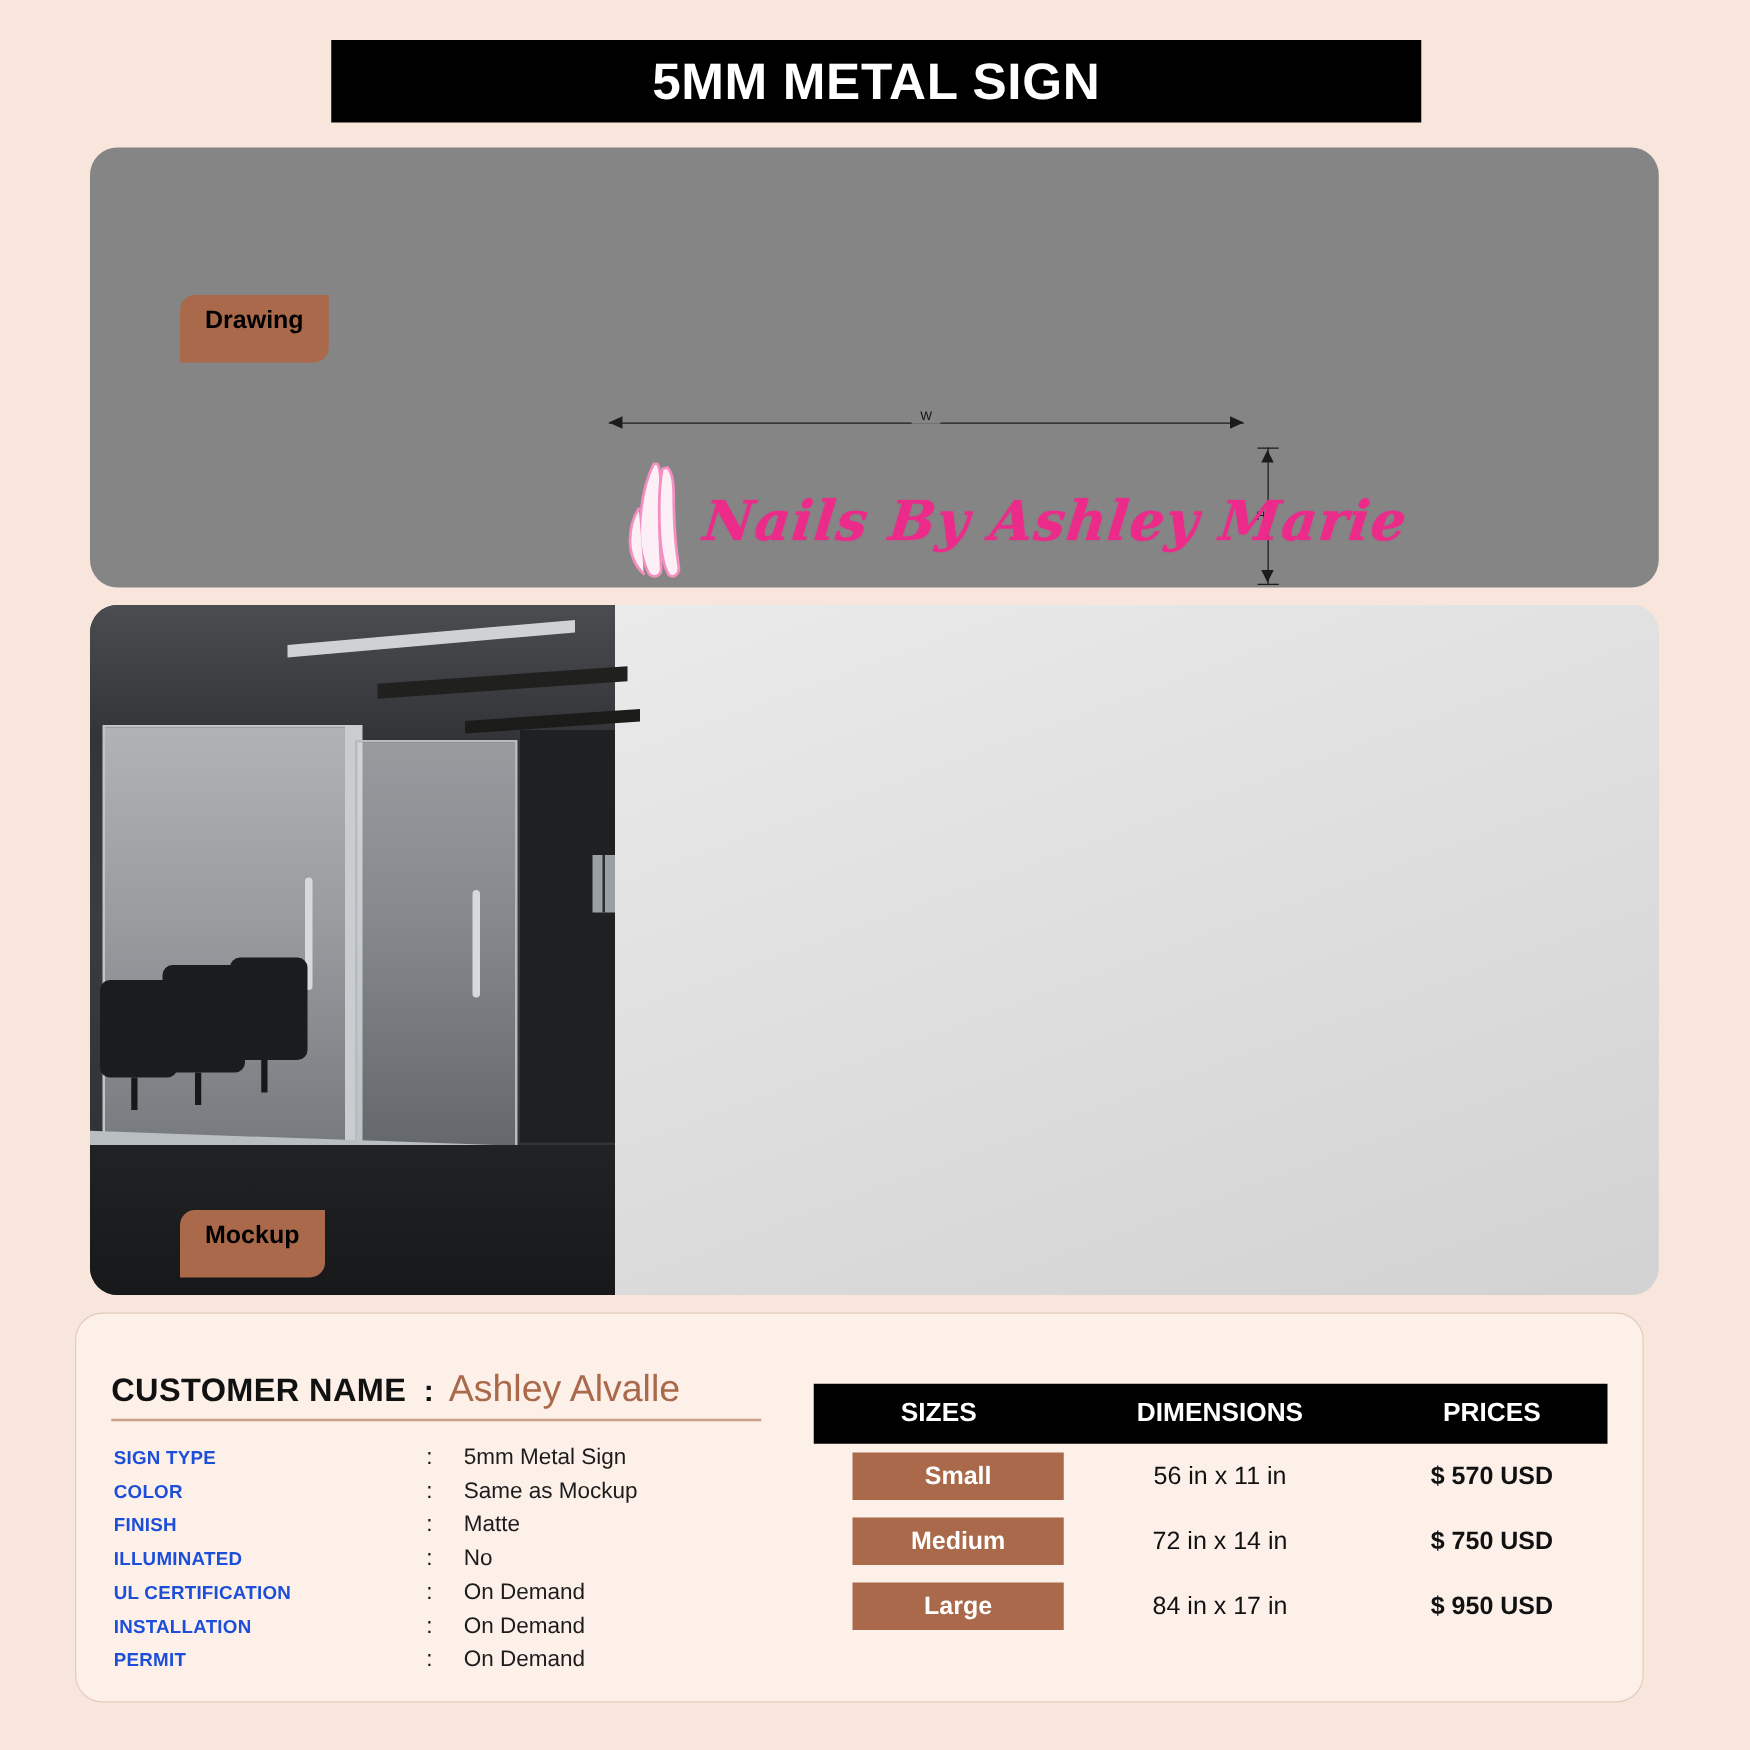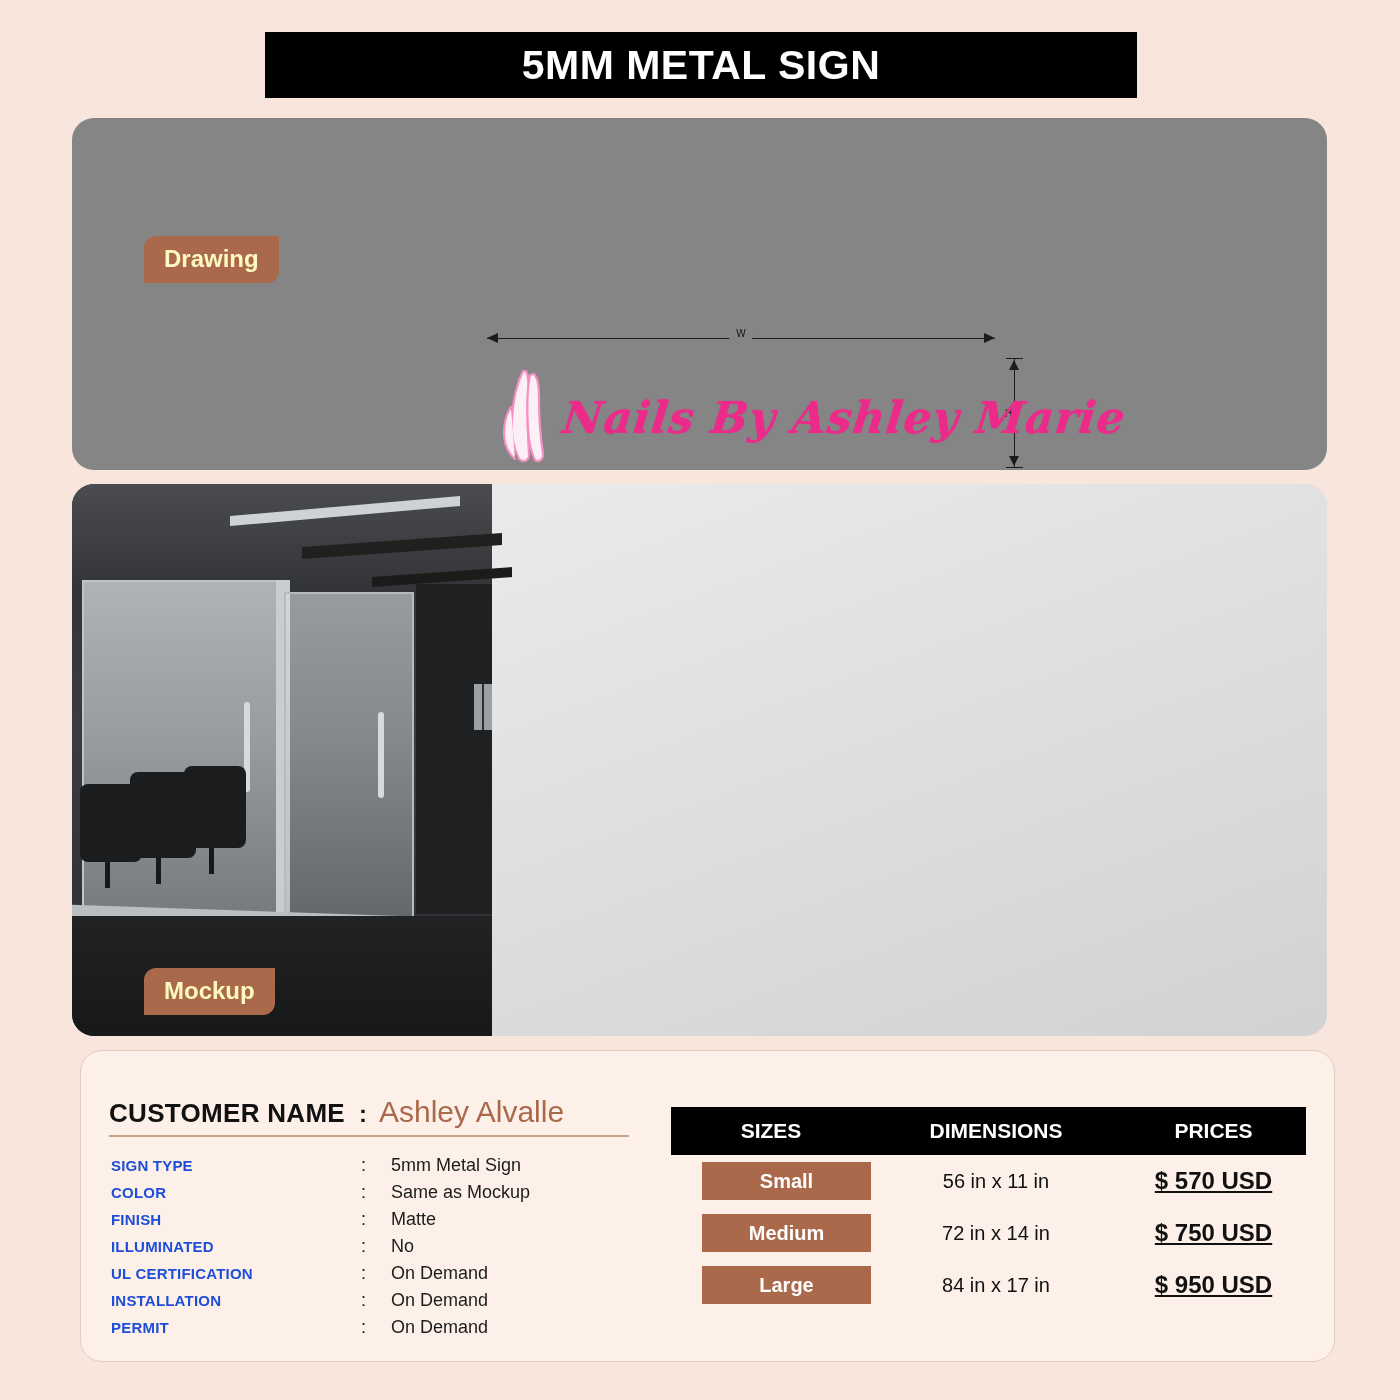--- a/index.html
+++ b/index.html
@@ -34,24 +34,24 @@
   
   .panel {
     position: absolute;
     border-radius: 22px;
     overflow: hidden;
   }
   .panel-tab {
     position: absolute;
     z-index: 5;
     background: #a9694a;
-    color: #fef9c3;
-    font-size: 24px;
+    color: #000000;
+    font-size: 20px;
     font-weight: bold;
-    padding: 9px 20px 10px 20px;
+    padding: 9px 20px 22px 20px;
     border-top-left-radius: 12px;
     border-bottom-right-radius: 12px;
   }
 
   
   .drawing-panel {
     left: 72px; top: 118px;
     width: 1255px; height: 352px;
     background: #858585;
   }
@@ -215,21 +215,21 @@
   }
   .chair::after {
     content: ""; position: absolute; left: 40%; bottom: -26px; width: 5px; height: 26px; background: #17181a;
   }
   .chair1 { left: 8px; top: 300px; width: 62px; height: 78px; }
   .chair2 { left: 58px; top: 288px; width: 66px; height: 86px; }
   .chair3 { left: 112px; top: 282px; width: 62px; height: 82px; }
 
   
   .quote-panel {
-    left: 80px; top: 1050px;
+    left: 60px; top: 1050px;
     width: 1255px; height: 312px;
     background: #fcf0e9;
     border: 1px solid #e3cbbe;
   }
   .quote-inner { position: absolute; inset: 0; }
 
   .customer-row {
     position: absolute;
     left: 28px; top: 44px;
     width: 520px;
@@ -285,21 +285,21 @@
   .pt-c2 { width: 250px; text-align: center; }
   .pt-c3 { width: 185px; text-align: center; }
   .size-chip {
     background: #a9694a;
     color: #ffffff;
     font-size: 20px; font-weight: bold;
     width: 190px; height: 38px;
     display: flex; align-items: center; justify-content: center; margin-left: 31px;
   }
   .pt-dim { font-size: 20px; color: #111; }
-  .pt-price { font-size: 24px; font-weight: bold; color: #111; text-decoration: underline; }
+  .pt-price { font-size: 20px; font-weight: bold; color: #111; }
 </style>
 </head>
 <body>
 
 <div class="page">
 
   <div class="title-bar">
     <span class="title-text">5MM METAL SIGN</span>
   </div>
 

